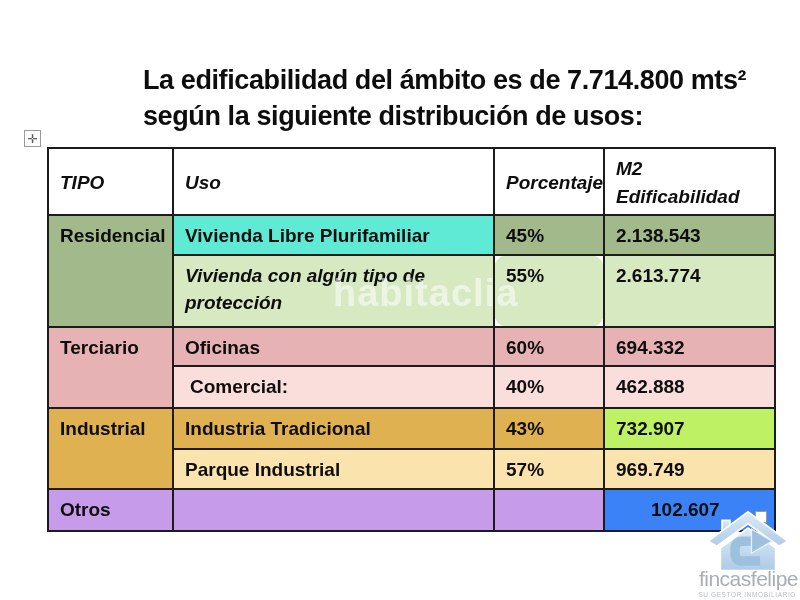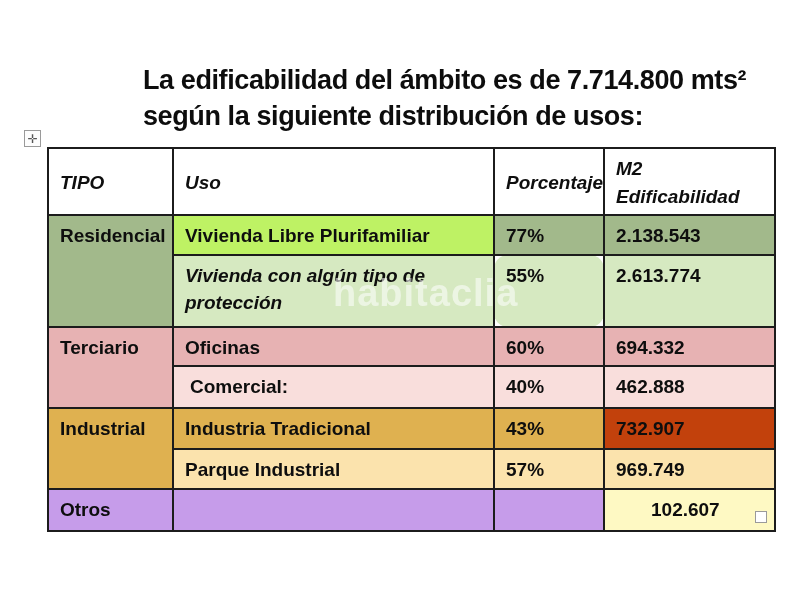--- a/index.html
+++ b/index.html
@@ -69,22 +69,22 @@
         <tr>
           <th>TIPO</th>
           <th>Uso</th>
           <th>Porcentaje</th>
           <th>M2 Edificabilidad</th>
         </tr>
       </thead>
       <tbody>
           <tr style="height: 38px;">
             <td rowspan="2" class="tipo-cell" style="background: rgb(162, 185, 139);">Residencial</td>
-            <td style="background: #bef264; margin-top: 46px;">Vivienda Libre Plurifamiliar</td>
-            <td style="background: rgb(162, 185, 139);">77%</td>
+            <td style="background: #5eead4; margin-top: 46px;">Vivienda Libre Plurifamiliar</td>
+            <td style="background: rgb(162, 185, 139);">45%</td>
             <td style="background: rgb(162, 185, 139);">2.138.543</td>
           </tr>
           <tr style="height: 72px;">
             <td style="background: rgb(214, 233, 193); font-style: italic;">Vivienda con algún tipo de protección</td>
             <td style="background: rgb(214, 233, 193); border-radius: 14px;">55%</td>
             <td style="background: rgb(214, 233, 193);">2.613.774</td>
           </tr>
           <tr style="height: 36px; margin-left: 8px;">
             <td rowspan="2" class="tipo-cell" style="background: rgb(231, 178, 179);">Terciario</td>
             <td style="background: rgb(231, 178, 179);">Oficinas</td>
@@ -93,35 +93,56 @@
           </tr>
           <tr style="height: 42px;">
             <td style="background: rgb(249, 222, 220); padding-left: 16px;">Comercial:</td>
             <td style="background: rgb(249, 222, 220);">40%</td>
             <td style="background: rgb(249, 222, 220);">462.888</td>
           </tr>
           <tr style="height: 41px;">
             <td rowspan="2" class="tipo-cell" style="background: rgb(223, 177, 80);">Industrial</td>
             <td style="background: rgb(223, 177, 80);">Industria Tradicional</td>
             <td style="background: rgb(223, 177, 80);">43%</td>
-            <td style="background: #c2410c;">732.907</td>
+            <td style="background: #bef264;">732.907</td>
           </tr>
           <tr style="height: 40px;">
             <td style="background: rgb(251, 227, 173);">Parque Industrial</td>
             <td style="background: rgb(251, 227, 173);">57%</td>
             <td style="background: rgb(251, 227, 173);">969.749</td>
           </tr>
           <tr style="height: 42px;">
             <td rowspan="1" class="tipo-cell" style="background: rgb(198, 156, 234);">Otros</td>
             <td style="background: rgb(198, 156, 234);"></td>
             <td style="background: rgb(198, 156, 234);"></td>
-            <td style="background: #fef9c3; padding-left: 46px;">102.607</td>
+            <td style="background: #3b82f6; padding-left: 46px;">102.607</td>
           </tr>
         </tbody>
     </table>
   </div>
 
   <div class="watermark">habitaclia</div>
 
   <div class="resize-handle"></div>
 
+  <div class="logo">
+    <svg width="88" height="64" viewBox="0 0 100 74">
+      <defs>
+        <linearGradient id="hg" x1="0" y1="0" x2="0" y2="1">
+          <stop offset="0" stop-color="#dcebf7"></stop>
+          <stop offset="1" stop-color="#aecbe6"></stop>
+        </linearGradient>
+      </defs>
+
+      <rect x="20" y="12" width="9" height="16" fill="url(#hg)" stroke="#ffffff" stroke-width="2"></rect>
+
+      <path d="M4 36 L50 2 L96 36 L86 42 L50 16 L14 42 Z" fill="url(#hg)" stroke="#ffffff" stroke-width="2"></path>
+
+      <path d="M18 44 L50 21 L82 44 L82 70 L18 70 Z" fill="url(#hg)" stroke="#ffffff" stroke-width="2"></path>
+
+      <path d="M56 36 H44 Q35 36 35 45 V50 Q35 59 44 59 H64" fill="none" stroke="#9dc0de" stroke-width="11"></path>
+      <polygon points="54,22 78,36 54,50" fill="#9dc0de" stroke="#e8f2fa" stroke-width="1.5"></polygon>
+    </svg>
+    <div class="logo-name">fincasfelipe</div>
+    <div class="logo-tag">SU GESTOR INMOBILIARIO</div>
+  </div>
 
 </div>
 
 </body></html>

